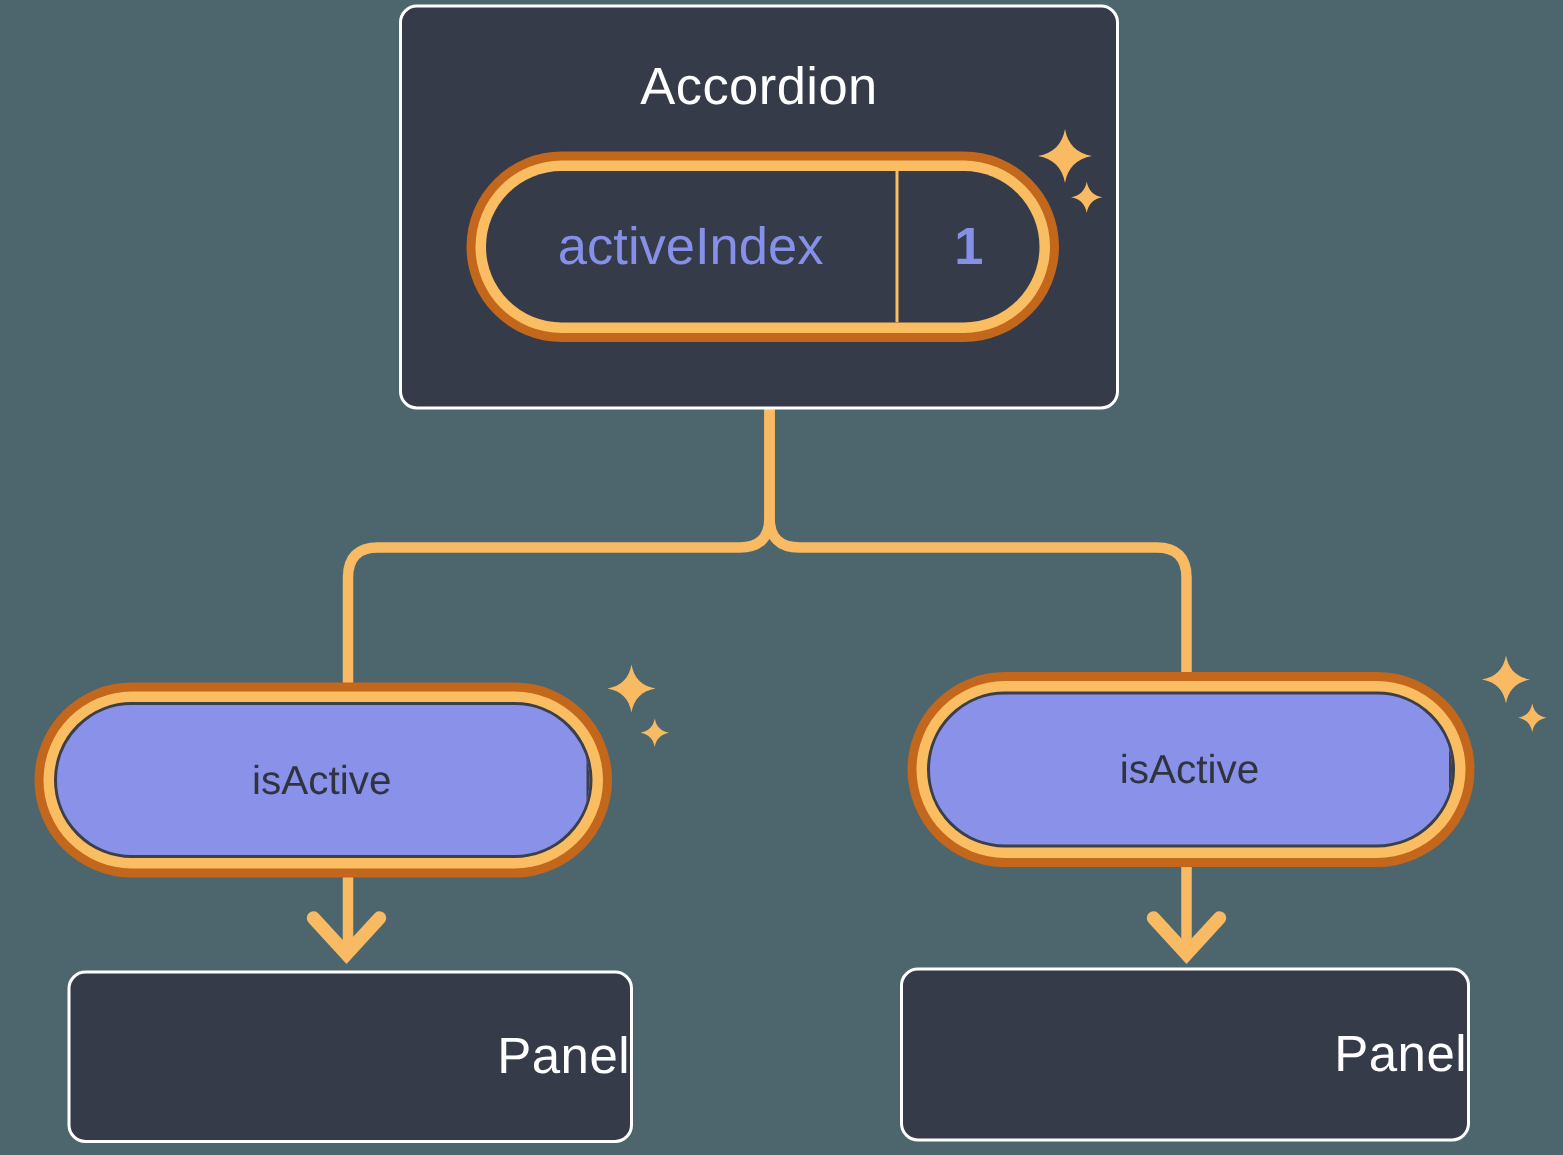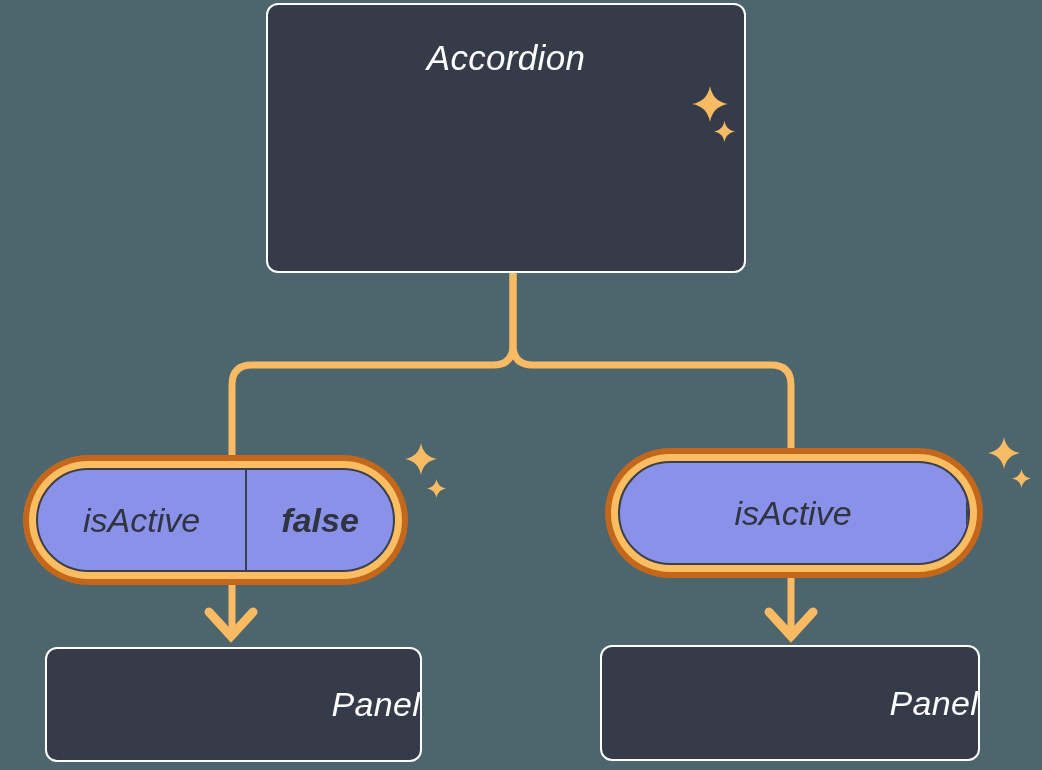--- a/index.html
+++ b/index.html
@@ -13,21 +13,20 @@
     --state-text:#8690e8;
     --prop-text:#2f3440;
     --title-text:#ffffff;
   }
   *{box-sizing:border-box;}
   html,body{margin:0;padding:0;background:var(--background);}
   .canvas{
     position:relative;width:1042px;height:770px;overflow:hidden;
     background:var(--background);
     font-family:"Liberation Sans","DejaVu Sans",sans-serif;
-    font-style:italic;
   }
   
   .wires{position:absolute;inset:0;z-index:1;}
   .wire{fill:none;stroke:var(--connector);stroke-width:7;}
   .arrowhead{fill:none;stroke:var(--connector);stroke-width:9;stroke-linecap:round;stroke-linejoin:miter;}
 
   
   .node-card{
     position:absolute;z-index:2;background:var(--node-fill);
     border:2.5px solid var(--node-border);border-radius:12px;
@@ -50,21 +49,21 @@
   .state-pill{left:311px;top:101px;width:395px;height:127px;}
   .state-pill .pill-inner{background:var(--node-fill);}
   .state-pill .name{flex:2.9;display:flex;align-items:center;justify-content:center;
     color:var(--state-text);font-size:35px;}
   .state-pill .divider{width:2px;background:var(--highlight-light);}
   .state-pill .value{flex:1;display:flex;align-items:center;justify-content:center;
     color:var(--state-text);font-size:35px;font-weight:700;}
 
   .prop-pill .pill-inner{background:var(--pill-fill);border:2.5px solid #3a3f4a;}
   .prop-pill .name{display:flex;align-items:center;justify-content:center;
-    color:var(--prop-text);font-size:34px;}
+    color:var(--prop-text);font-size:27px;}
   .prop-pill .divider{width:2px;background:#3a3f4a;}
   .prop-pill .value{flex:1;display:flex;align-items:center;justify-content:center;
     color:var(--prop-text);font-size:34px;font-weight:700;}
   .prop-pill-left{left:23px;top:455px;width:385px;height:130px;}
   .prop-pill-left .name{flex:1.42;}
   .prop-pill-right{left:605px;top:448px;width:378px;height:130px;}
   .prop-pill-right .name{flex:1.5;}
 
   
   .sparkle{position:absolute;z-index:3;}
@@ -79,27 +78,35 @@
     <path class="wire" d="M 513 271 L 513 345 Q 513 365 493 365 L 252 365 Q 232 365 232 385 L 232 631"></path>
     <path class="wire" d="M 513 271 L 513 345 Q 513 365 533 365 L 771 365 Q 791 365 791 385 L 791 631"></path>
     <path class="arrowhead" d="M 209 612 L 231 636 L 253 612"></path>
     <path class="arrowhead" d="M 769 612 L 791 636 L 813 612"></path>
   </svg>
 
   <div class="node-card accordion-card">
     <div class="card-title">Accordion</div>
   </div>
 
+  <div class="pill-outer state-pill">
+    <div class="pill-mid">
+      <div class="pill-inner">
+        <div class="name">activeIndex</div>
+        <div class="divider"></div>
+        <div class="value">1</div>
+      </div>
+    </div>
+  </div>
 
   <div class="pill-outer prop-pill prop-pill-left">
     <div class="pill-mid">
       <div class="pill-inner">
         <div class="name">isActive</div>
         <div class="divider"></div>
-        <div class="value">false</div>
       </div>
     </div>
   </div>
 
   <div class="pill-outer prop-pill prop-pill-right">
     <div class="pill-mid">
       <div class="pill-inner">
         <div class="name">isActive</div>
         <div class="divider"></div>
       </div>

